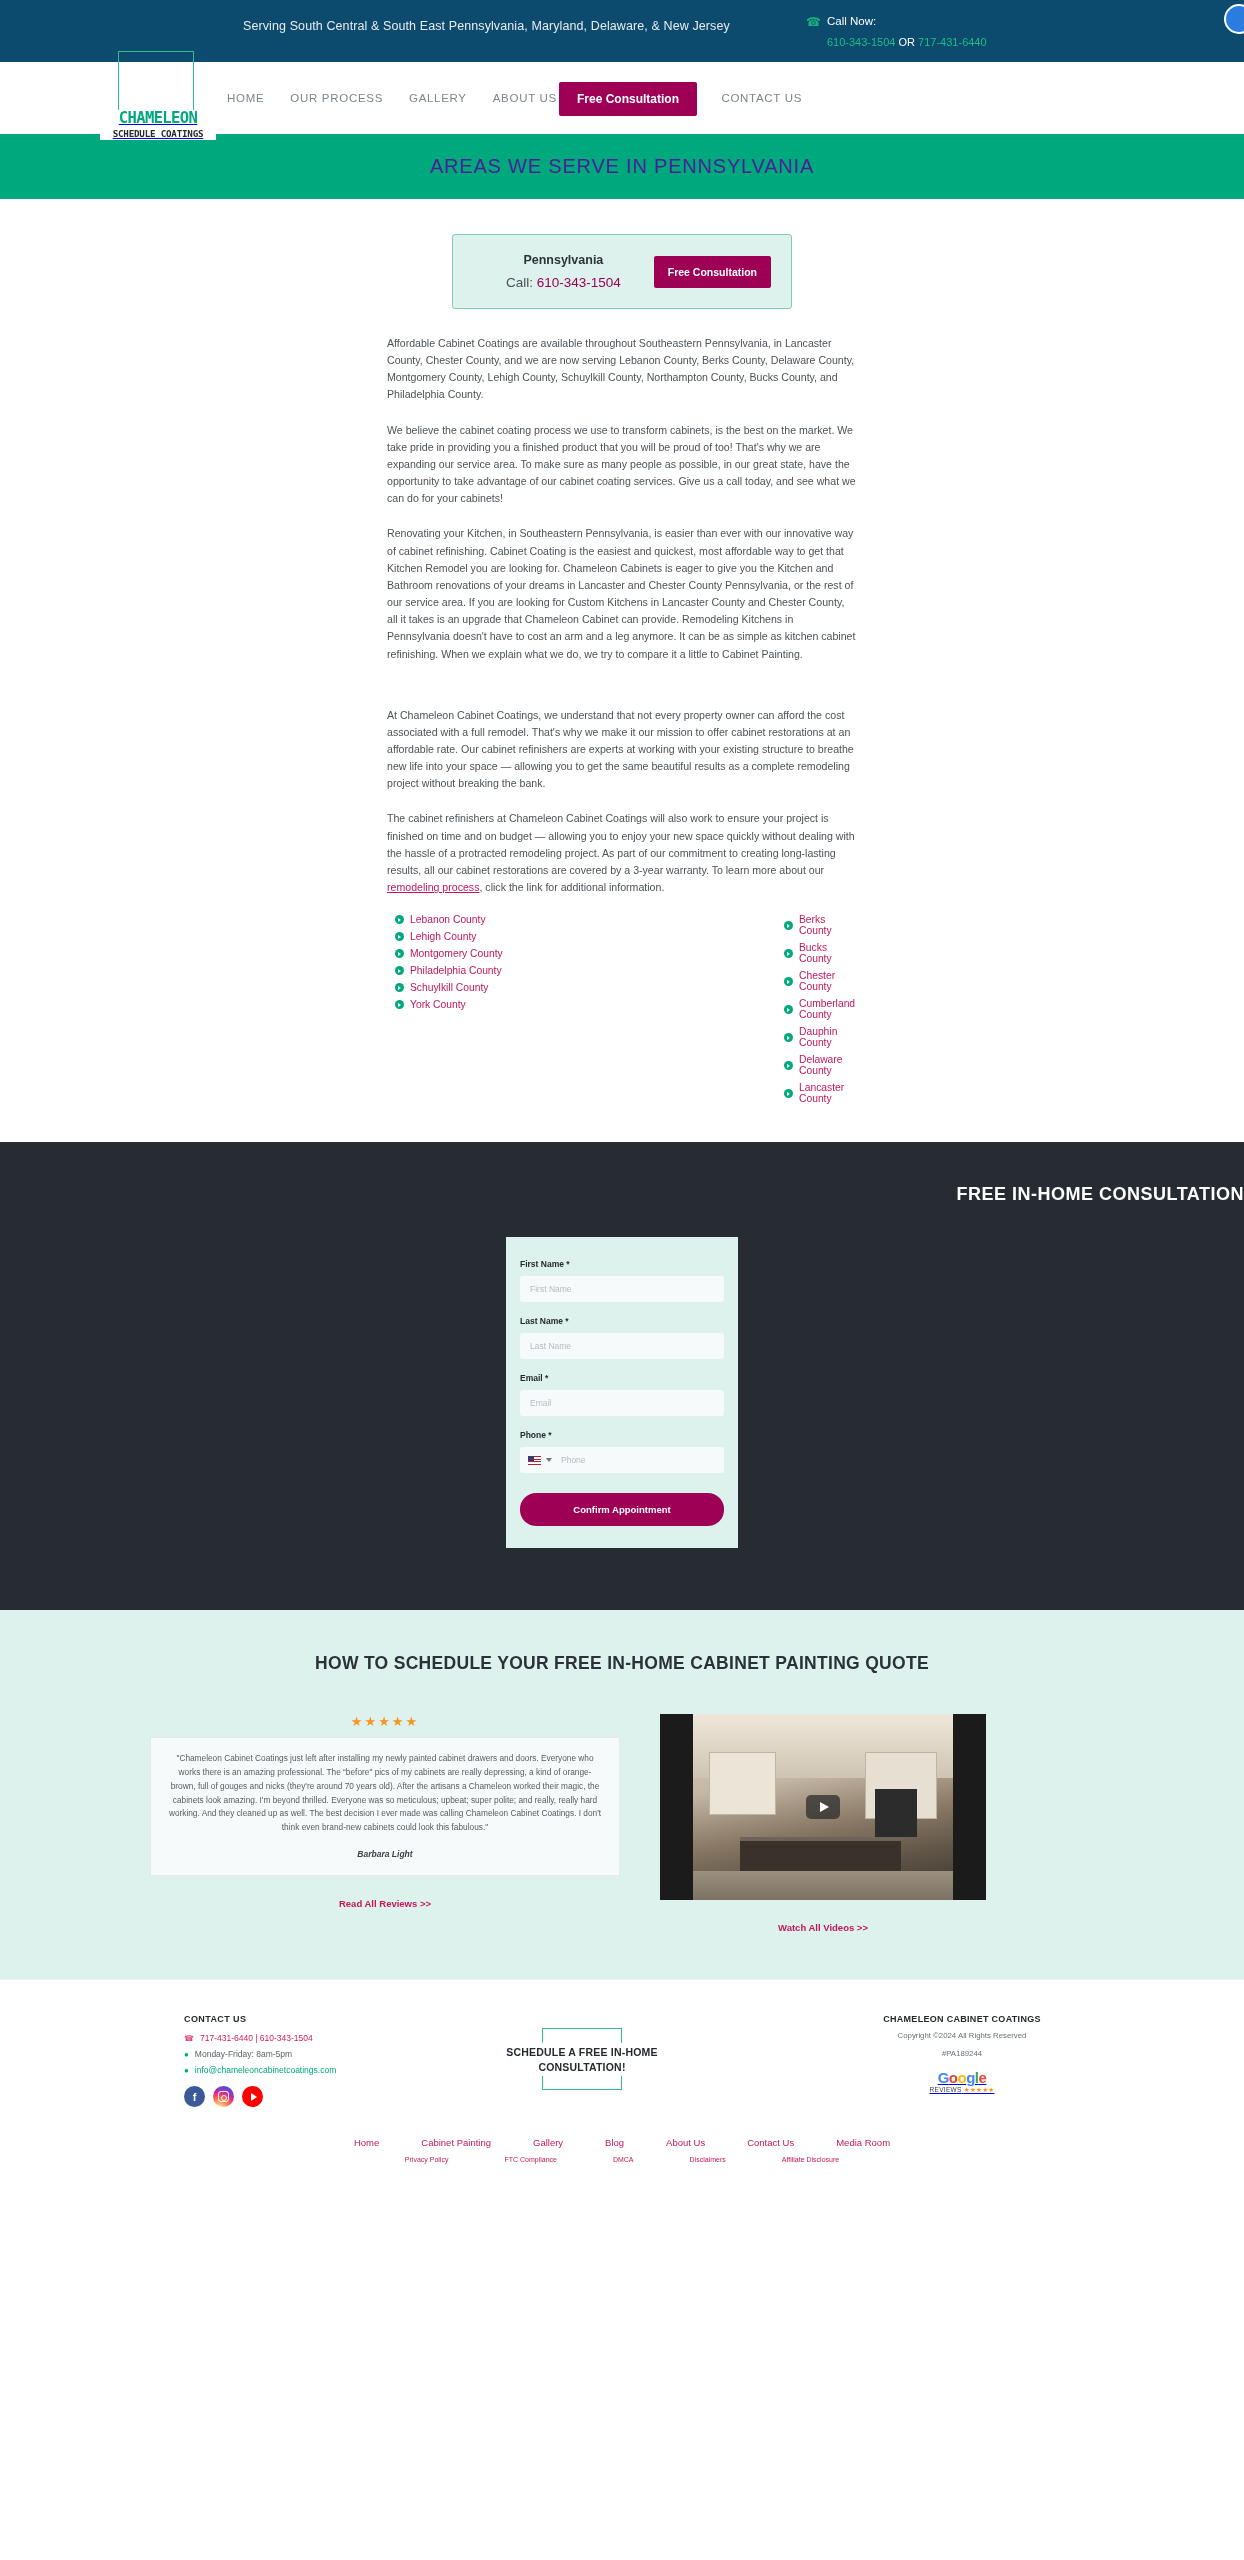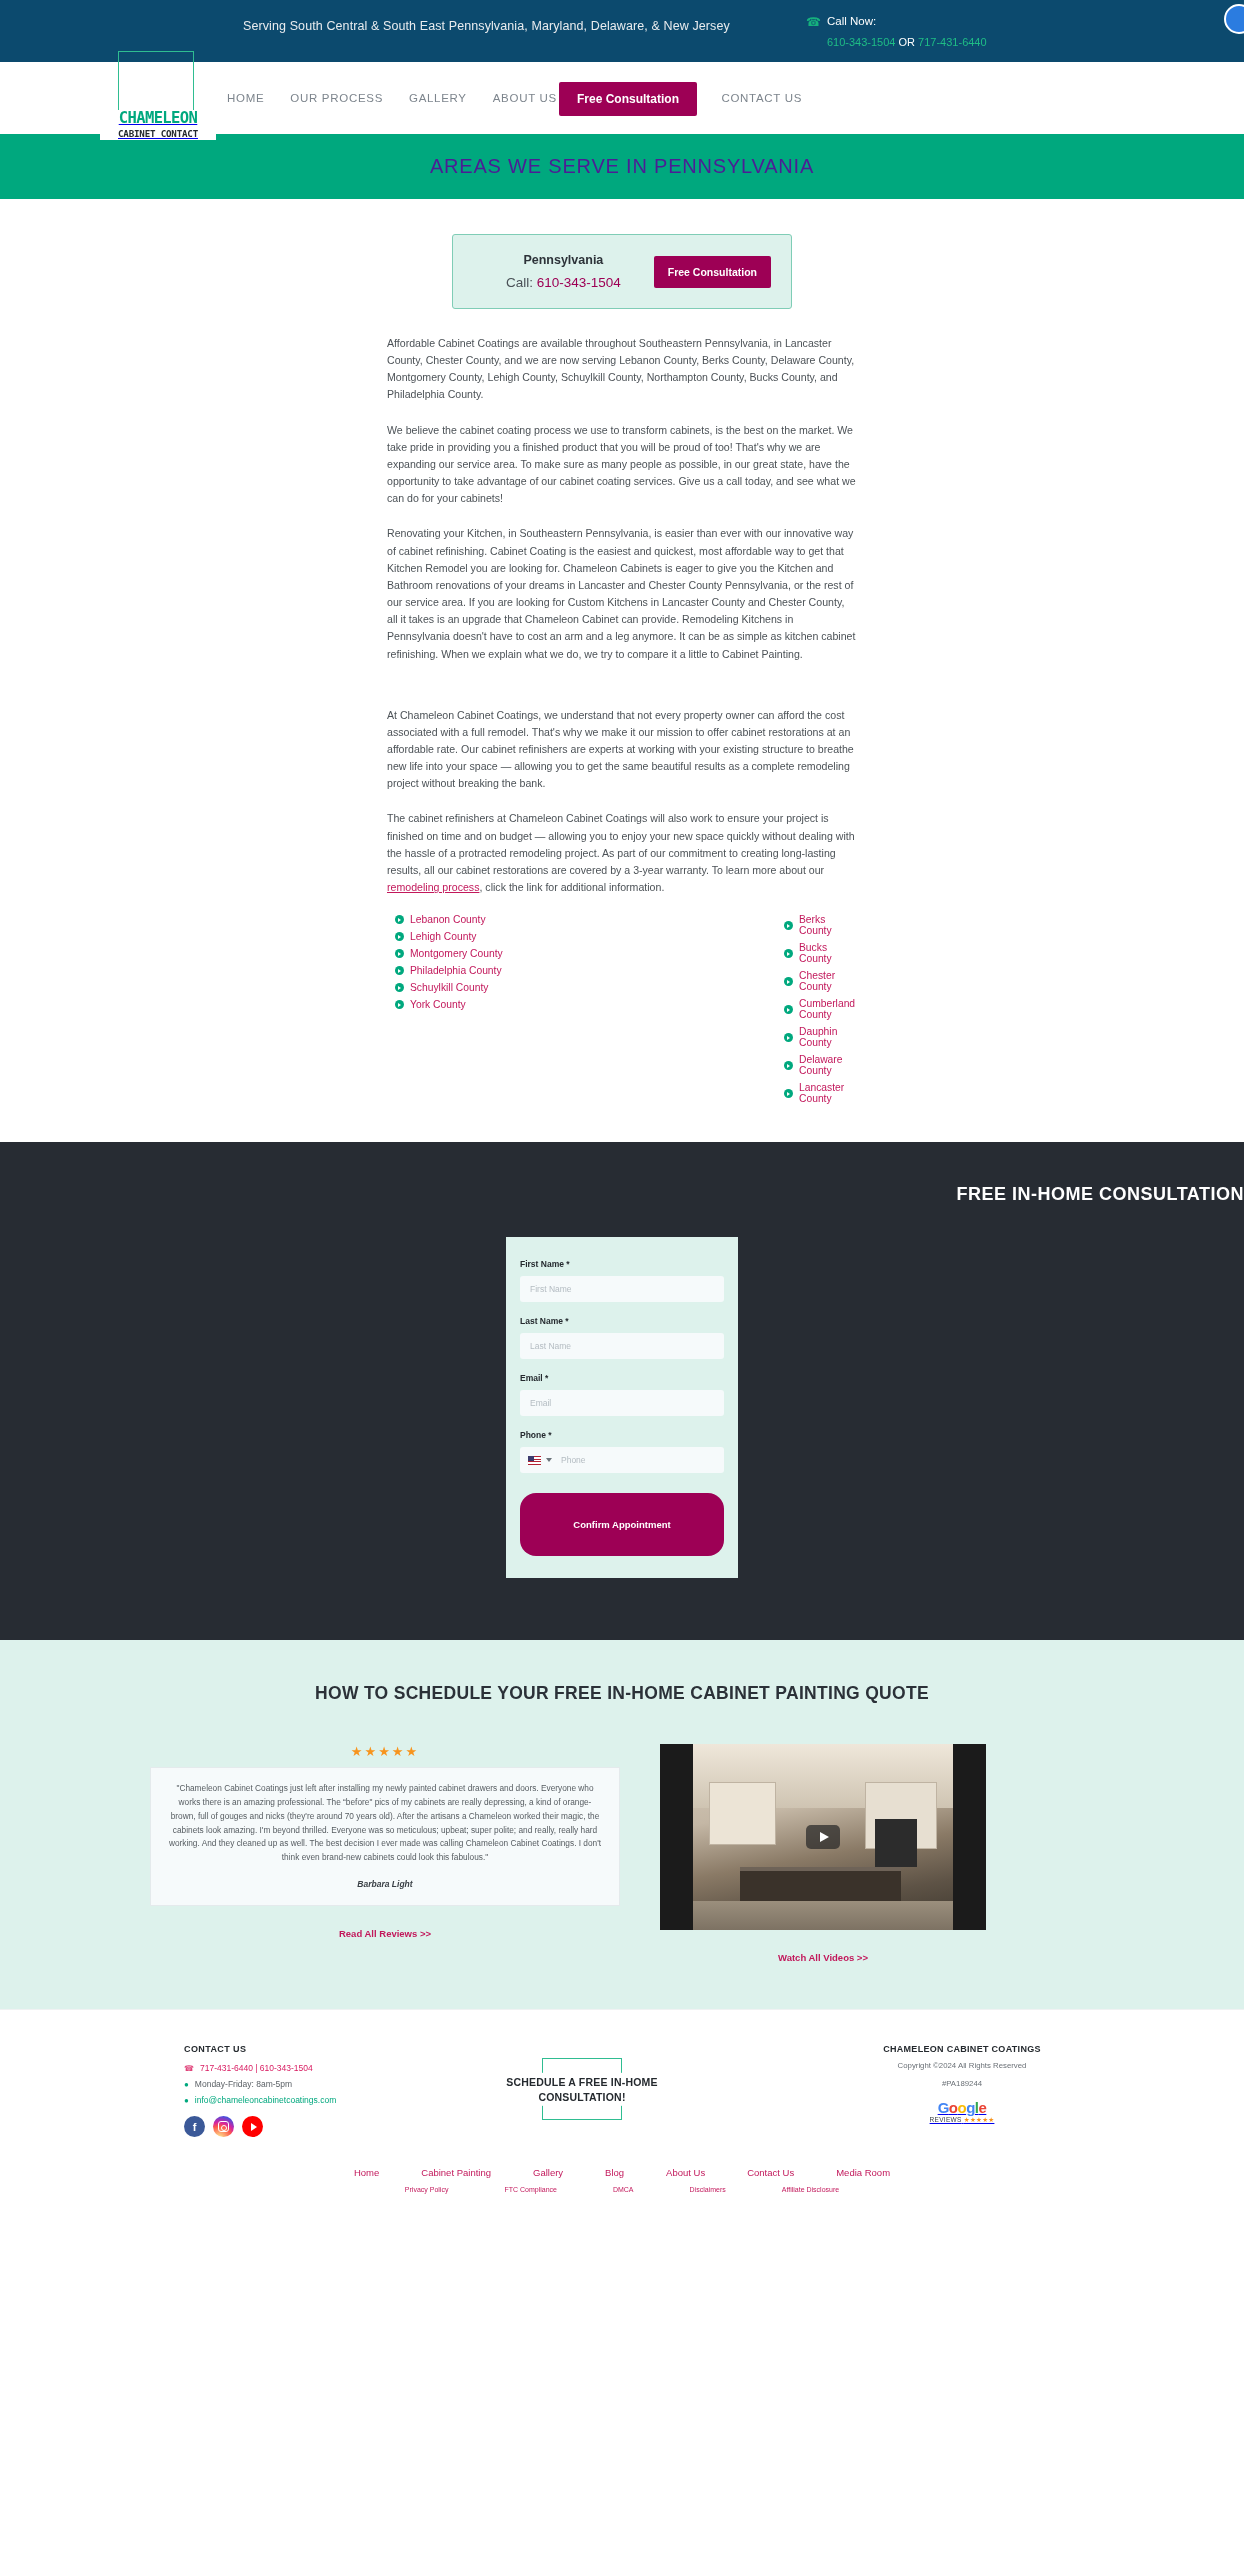--- a/index.html
+++ b/index.html
@@ -294,21 +294,21 @@
     border-right: 3px solid transparent;
     border-top: 4px solid #6b737a;
   }
   .phone-ph { font-size: 8.5px; color: #b4bcc2; margin-left: 4px; }
   .confirm-btn {
     width: 100%;
     background: #9d0055;
     color: #fff;
     border: none;
     border-radius: 16px;
-    padding: 26px 0;
+    padding: 11px 0;
     font-size: 9.5px;
     font-weight: bold;
     cursor: pointer;
     font-family: "Liberation Sans", sans-serif;
   }
 
   
   .review-section {
     background: #ddf2ec;
     padding: 40px 0 46px;
@@ -524,21 +524,21 @@
         </span>
       </span>
     </div>
     <div class="topbar-bubble"></div>
   </div>
 
   <div class="navbar">
     <div class="logo-wrap"></div>
     <a href="#" class="logo-text">
       <span class="logo-main">CHAMELEON</span>
-      <span class="logo-sub">CABINET CONTACT</span>
+      <span class="logo-sub">SCHEDULE COATINGS</span>
     </a>
     <div class="nav-links">
       <a href="#" class="nav-link">HOME</a>
       <a href="#" class="nav-link">OUR PROCESS</a>
       <a href="#" class="nav-link">GALLERY</a>
       <a href="#" class="nav-link">ABOUT US</a>
       <a href="#" class="nav-link">AREAS WE SERVE</a>
       <a href="#" class="nav-link">CONTACT US</a>
     </div>
     <button class="nav-cta">Free Consultation</button>

